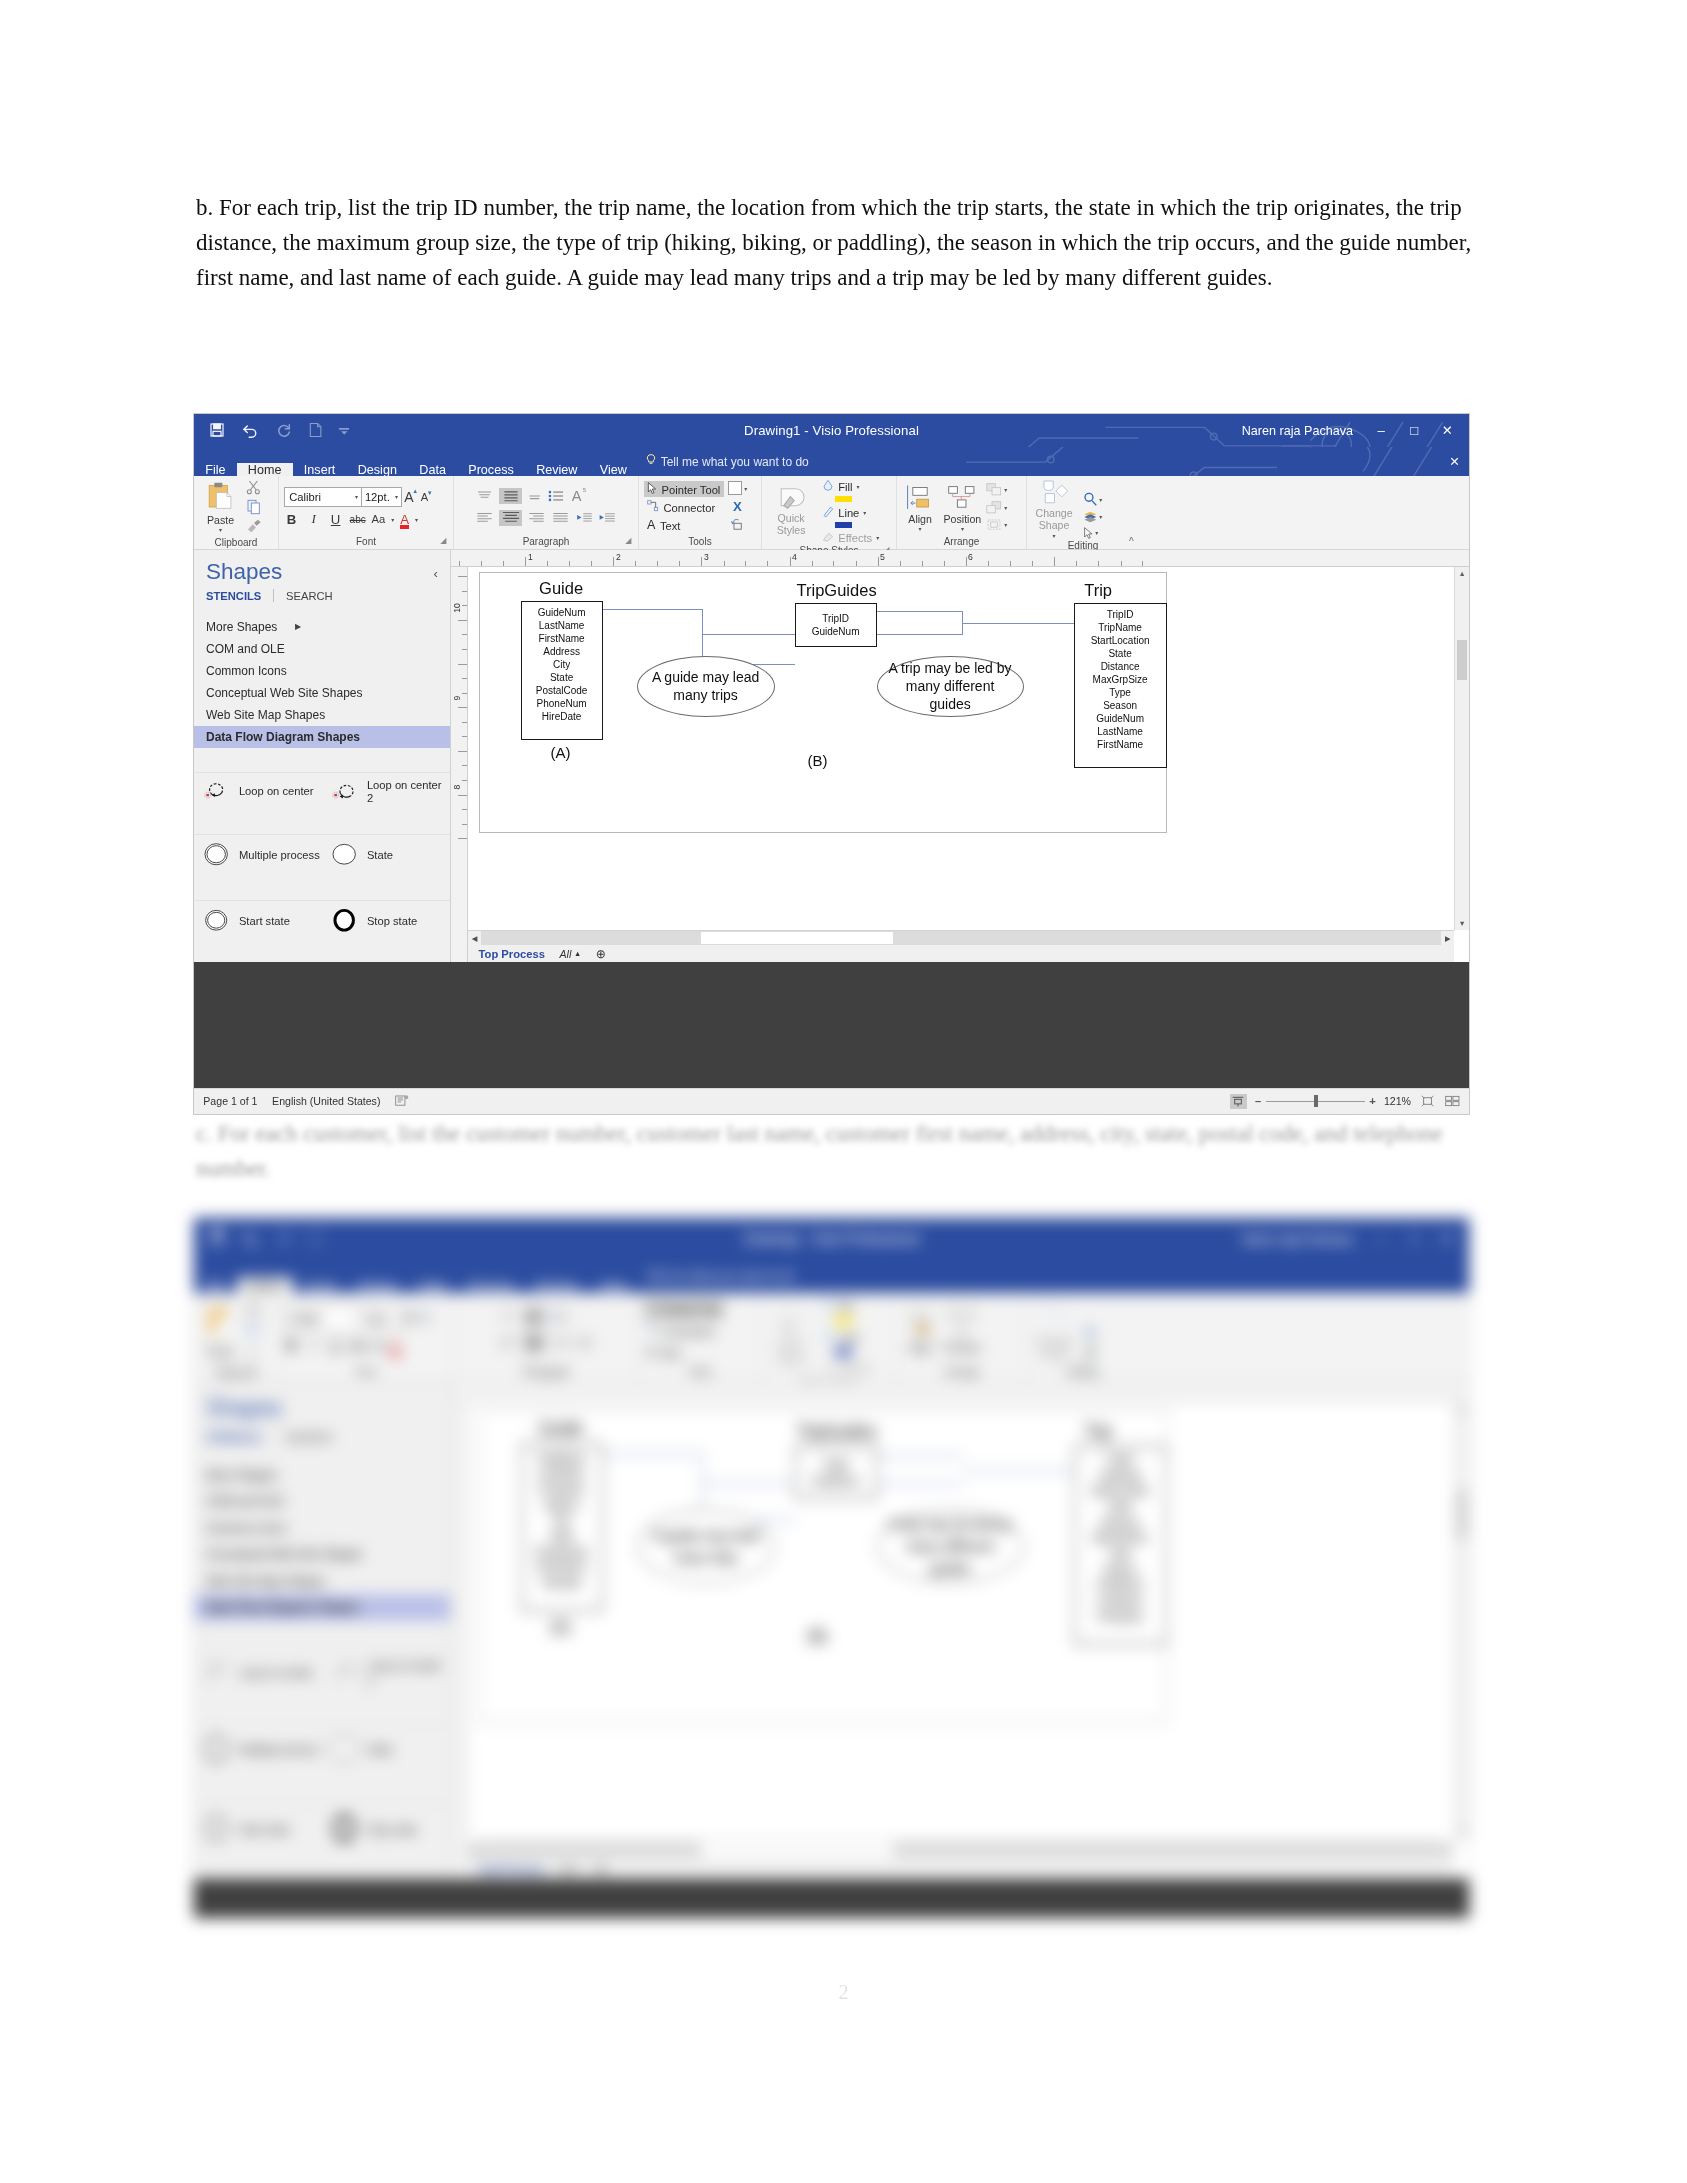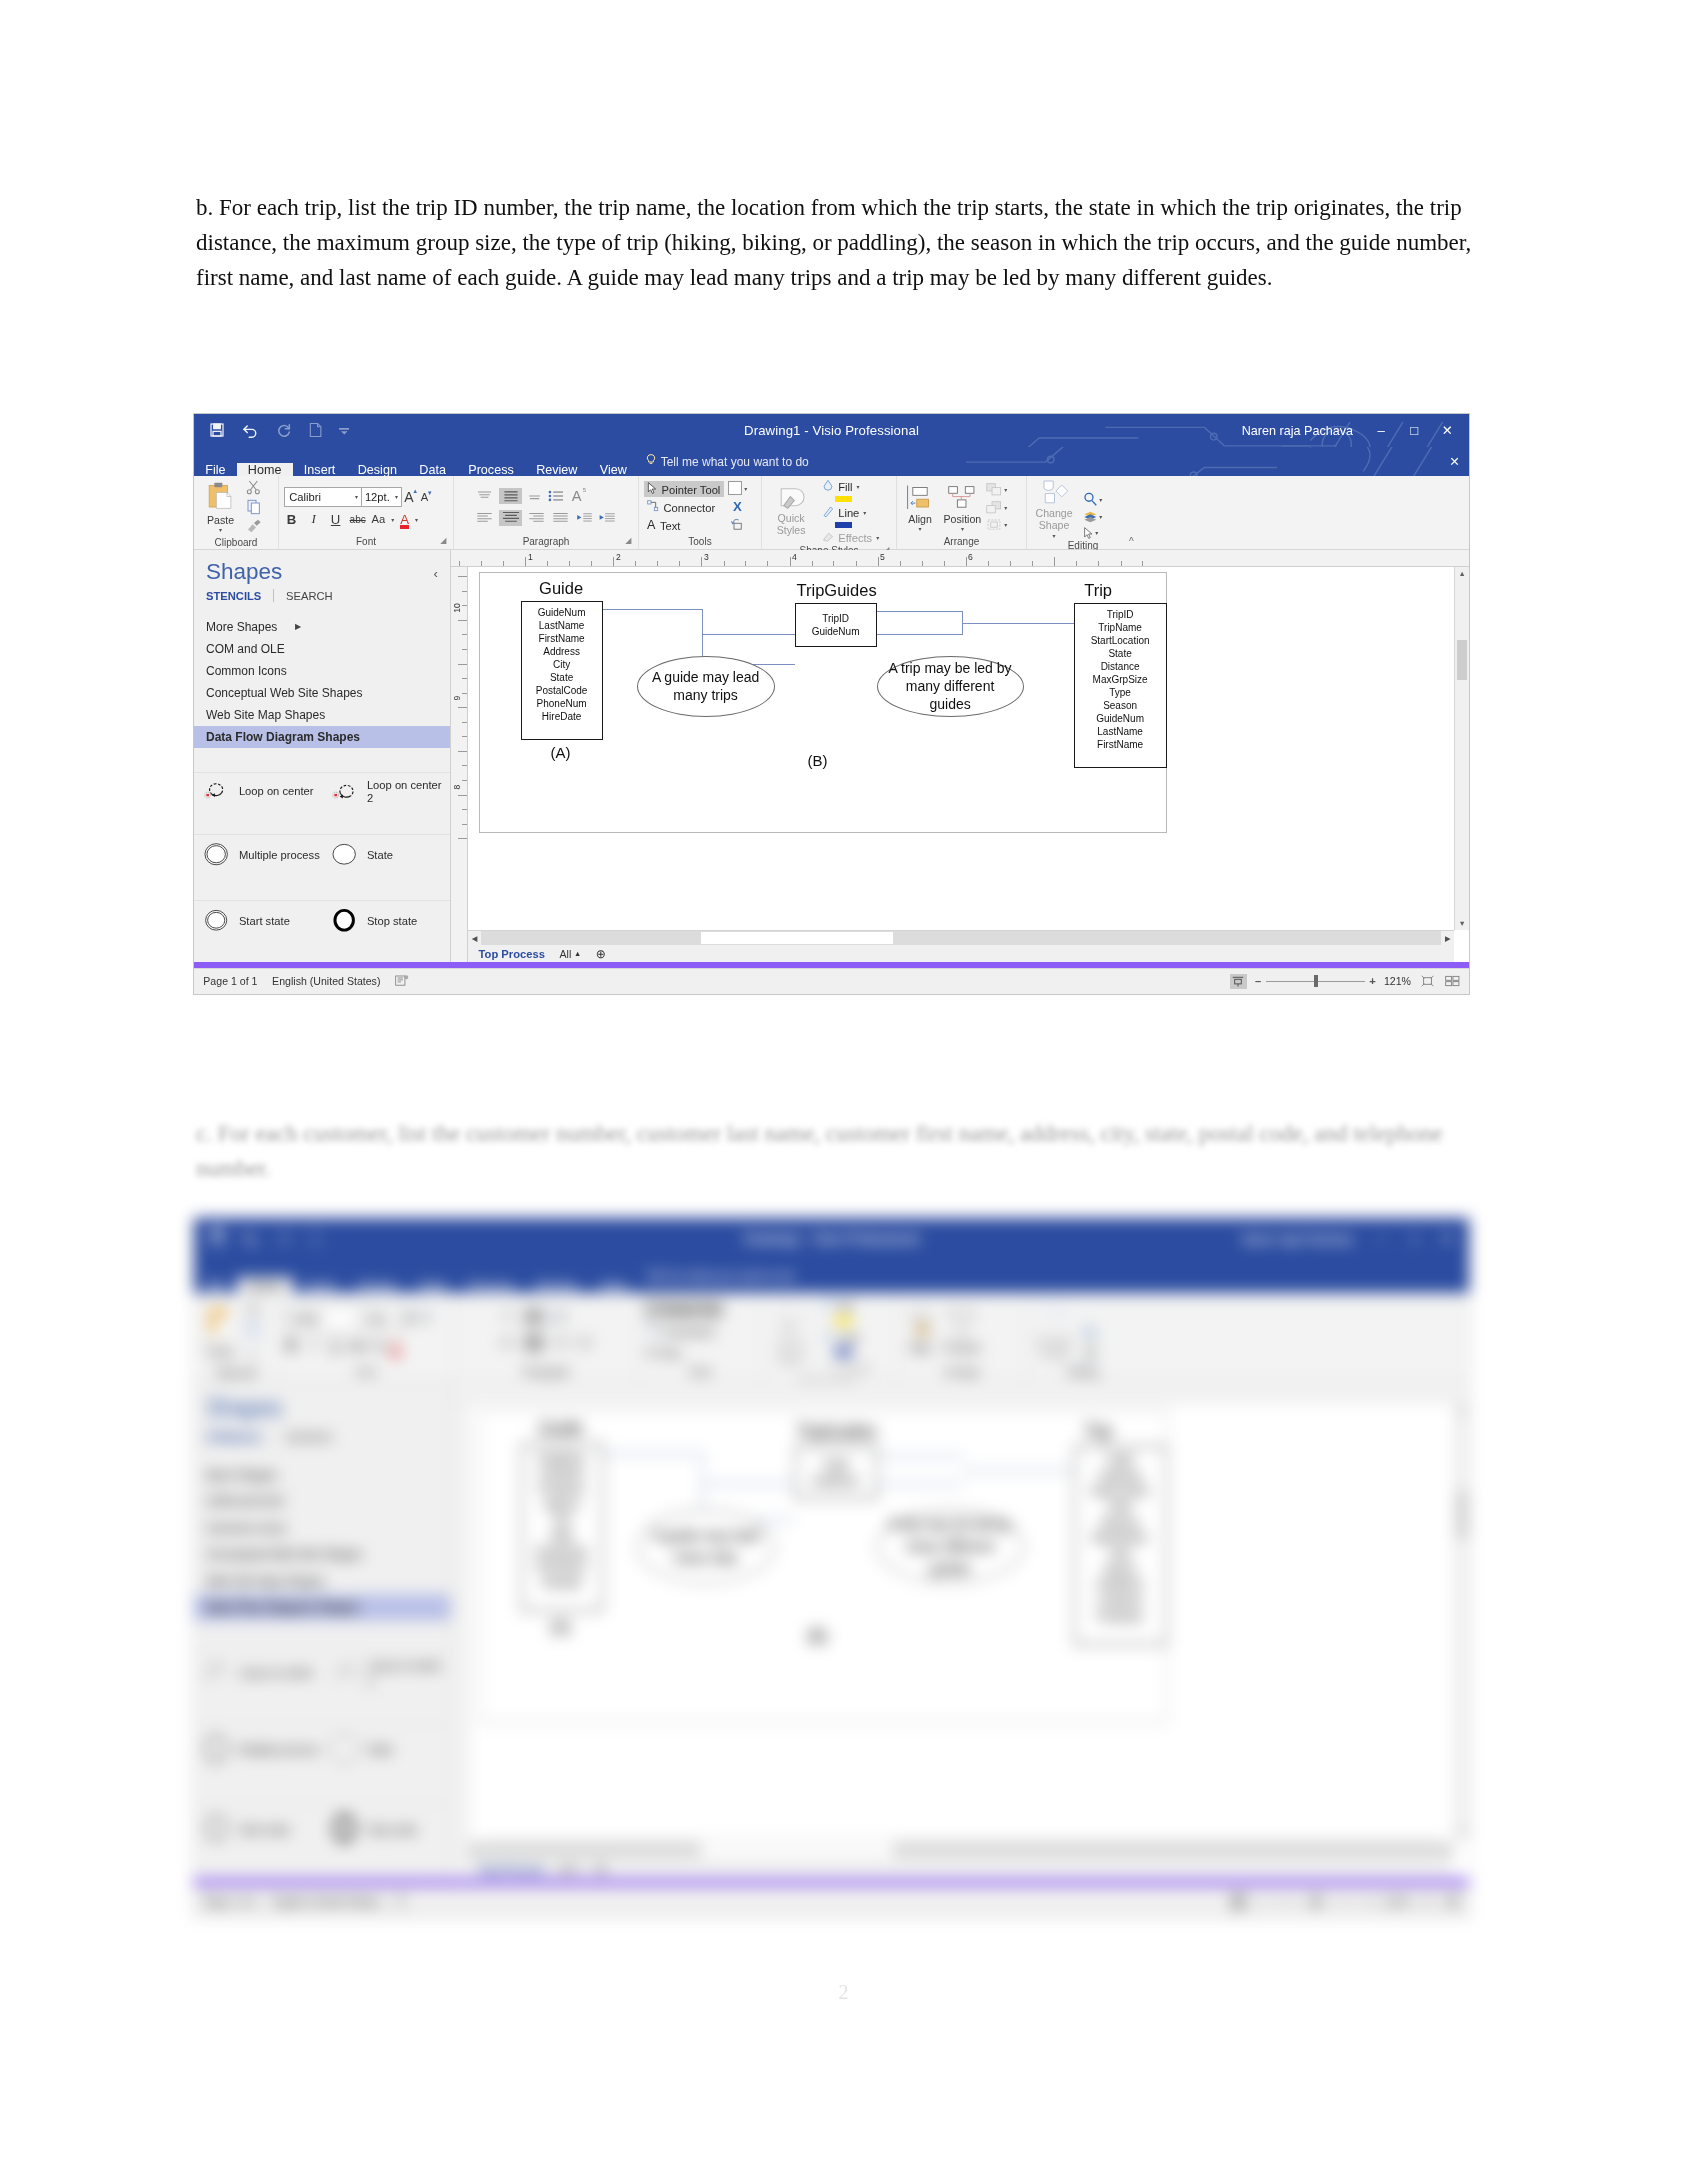--- a/index.html
+++ b/index.html
@@ -20,22 +20,22 @@
     font-size:23px;
     line-height:1.52;
     color:#101010;
     text-align:left;
   }
 
   
   .visio-win {
     position:absolute;
     left:193px; top:413px;
-    width:1277px; height:582px;
-    background:#8b5cf6;
+    width:1277px; height:702px;
+    background:#404040;
     border:0.7px solid #c8c8c8;
     overflow:hidden;
   }
 
   
   .titlebar {
     position:relative;
     height:33px;
     background:#2b4ca0;
     overflow:hidden;
@@ -268,21 +268,21 @@
     font-size:7.3px; color:#505050; background:#f0f0f0;
   }
   .sb-h .arr-l { left:0; } .sb-h .arr-r { right:0; }
   .sb-h .thumb { position:absolute; top:0.7px; bottom:0.7px; left:233px; width:192px; background:#ffffff; }
 
   .pagetabs {
     position:absolute; left:17px; right:14.6px; bottom:0; height:17px;
     background:#f0f0f0; display:flex; align-items:center; gap:14.6px; padding-left:10.6px;
   }
   .pagetabs .pt { font-size:11.2px; color:#2b4ca0; font-weight:bold; }
-  .pagetabs .allbtn { font-size:10.6px; color:#333; display:flex; align-items:center; gap:2.6px; }
+  .pagetabs .allbtn { font-size:10.6px; color:#333; display:flex; align-items:center; gap:2.6px;font-style:italic; }
   .pagetabs .addpg { font-size:12px; color:#333; }
 
   
   .statusbar {
     position:absolute; left:0; right:0; bottom:0; height:26.5px;
     background:#f0f0f0; border-top:0.7px solid #d8d8d8;
     display:flex; align-items:center; font-size:10.6px; color:#333;
   }
   .statusbar .sl { display:flex; align-items:center; gap:14.6px; padding-left:9.3px; }
   .statusbar .sr {

